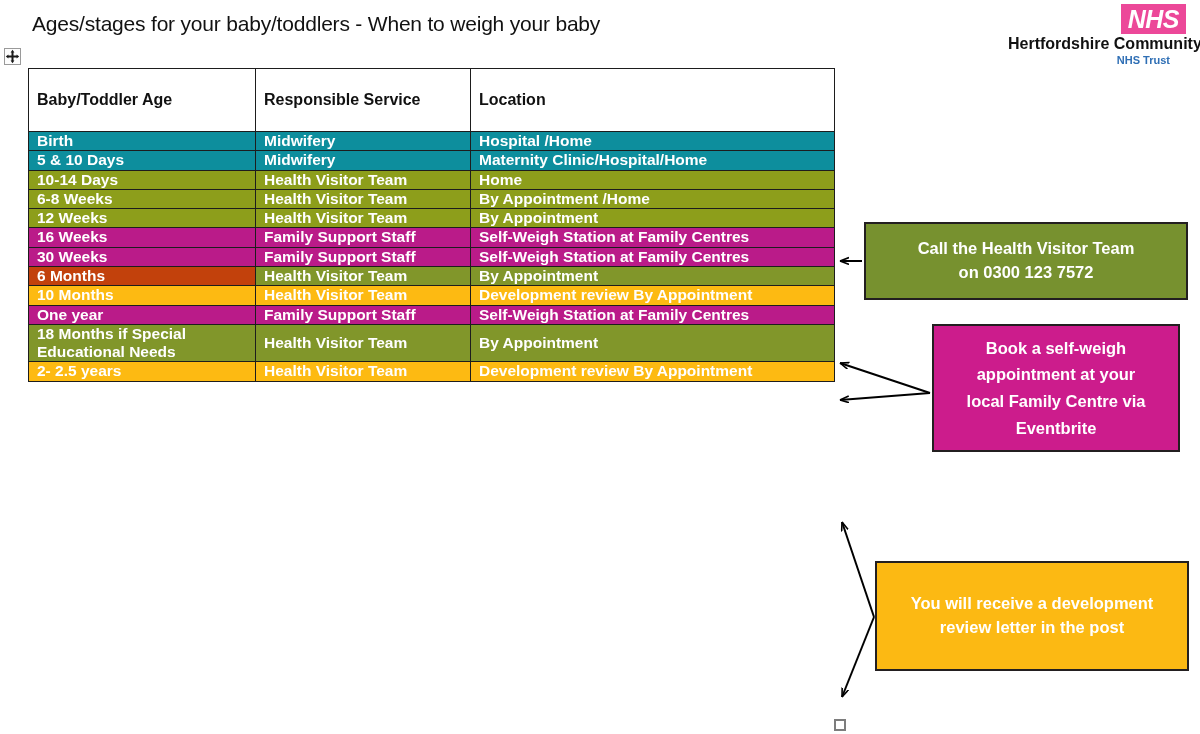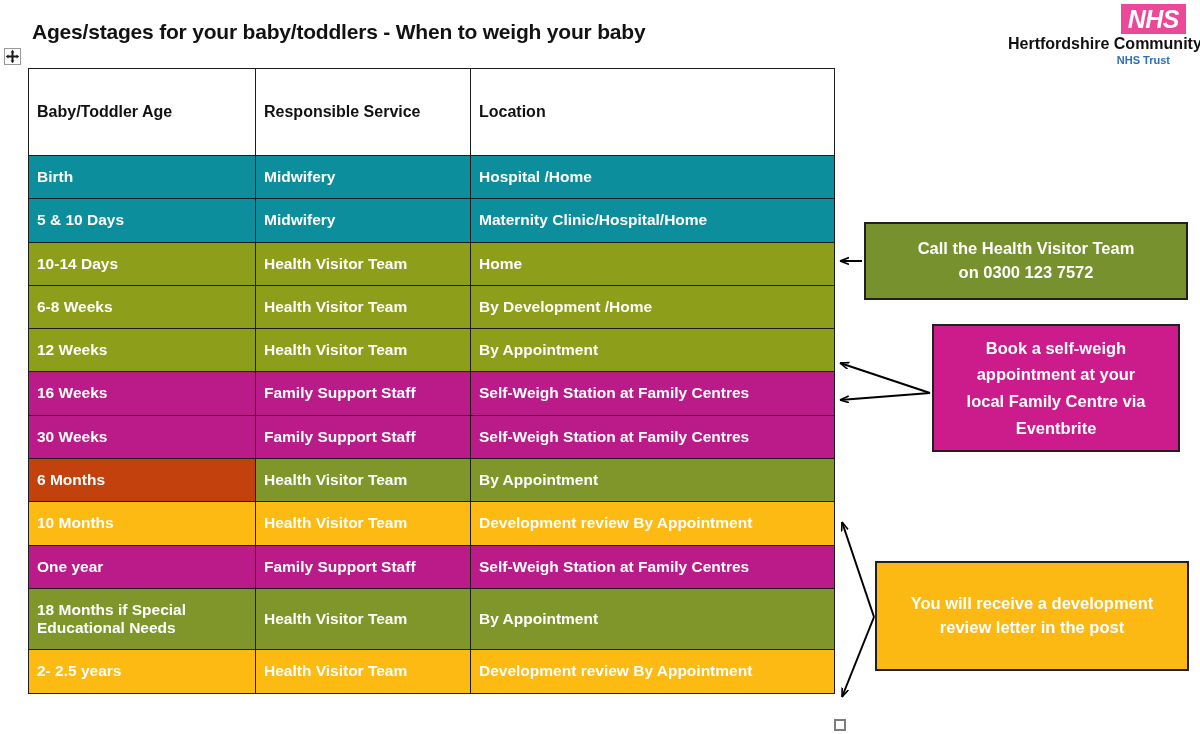--- a/index.html
+++ b/index.html
@@ -15,25 +15,24 @@
     font-family: "Liberation Sans", sans-serif;
     -webkit-font-smoothing: antialiased;
   }
 
   
   #page-title {
     position: absolute;
     left: 32px;
     top: 12px;
     font-size: 21px;
-    font-weight: bold;
+    font-weight: normal;
     color: #121212;
     letter-spacing: -0.2px;
     white-space: nowrap;
-    margin-top: 8px;
   }
 
   
   #nhs-logo {
     position: absolute;
     right: 6px;
     top: 4px;
     width: 186px;
     height: 68px;
     text-align: right;
@@ -104,21 +103,21 @@
     border-collapse: collapse;
     table-layout: fixed;
   }
   #schedule-table col.c-age  { width: 227px; }
   #schedule-table col.c-svc  { width: 215px; }
   #schedule-table col.c-loc  { width: 364px; }
 
   #schedule-table th,
   #schedule-table td {
     border: 1px solid #1d1d1d;
-    padding: 12px 8px;
+    padding: 0 8px;
     text-align: left;
     vertical-align: middle;
     font-size: 15.5px;
     font-weight: bold;
     line-height: 1.18;
   }
   #schedule-table thead th {
     background: #ffffff;
     color: #111111;
     height: 62px;
@@ -223,21 +222,21 @@
         <td style="background: rgb(13, 142, 157);">Maternity Clinic/Hospital/Home</td>
       </tr>
       <tr class="theme-green">
         <td style="background: rgb(141, 158, 27);">10-14 Days</td>
         <td style="background: rgb(141, 158, 27);">Health Visitor Team</td>
         <td style="background: rgb(141, 158, 27);">Home</td>
       </tr>
       <tr class="theme-green">
         <td style="background: rgb(141, 158, 27);">6-8 Weeks</td>
         <td style="background: rgb(141, 158, 27);">Health Visitor Team</td>
-        <td style="background: rgb(141, 158, 27);">By Development /Home</td>
+        <td style="background: rgb(141, 158, 27);">By Appointment /Home</td>
       </tr>
       <tr class="theme-green">
         <td style="background: rgb(141, 158, 27);">12 Weeks</td>
         <td style="background: rgb(141, 158, 27);">Health Visitor Team</td>
         <td style="background: rgb(141, 158, 27);">By Appointment</td>
       </tr>
       <tr class="theme-magenta">
         <td style="background: rgb(186, 27, 137);">16 Weeks</td>
         <td style="background: rgb(186, 27, 137);">Family Support Staff</td>
         <td style="background: rgb(186, 27, 137);">Self-Weigh Station at Family Centres</td>

